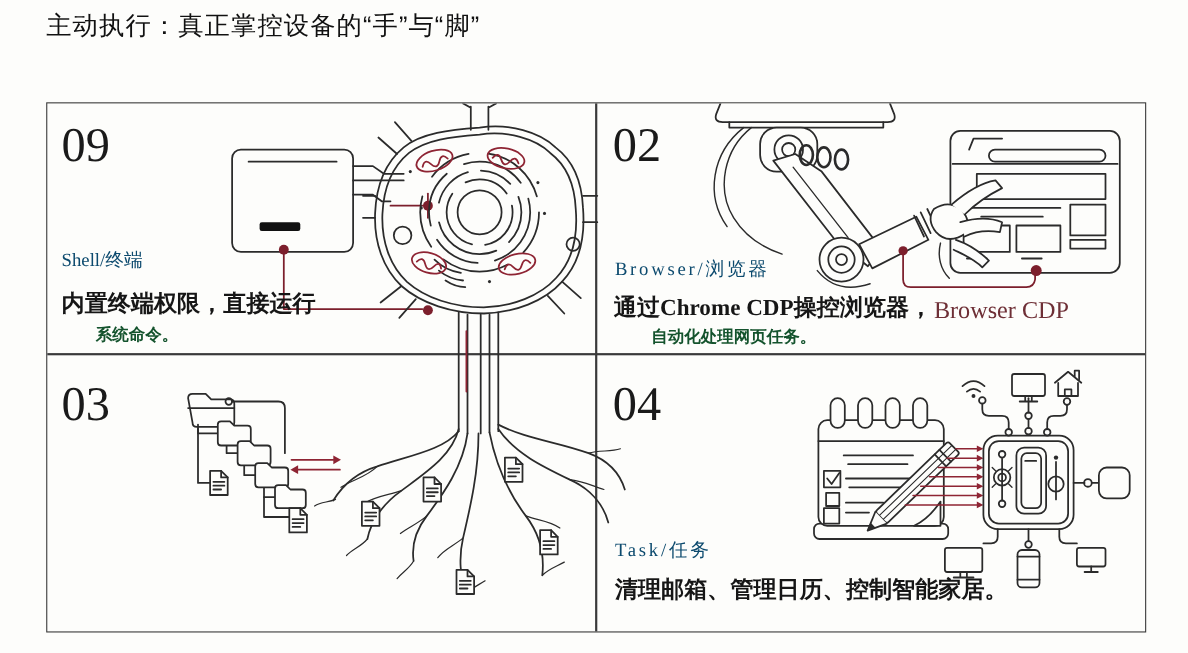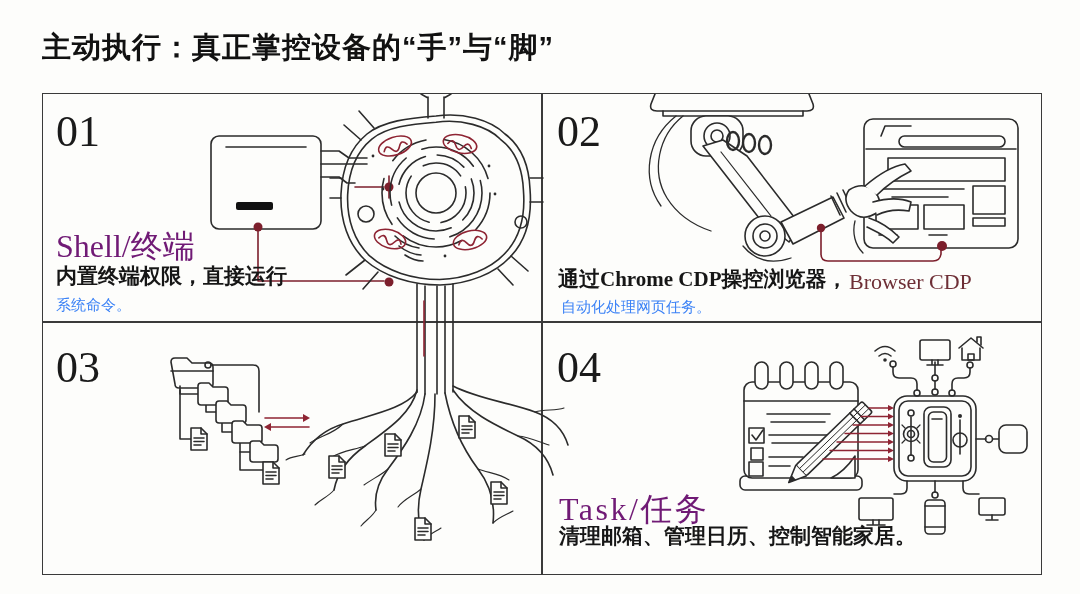--- a/index.html
+++ b/index.html
@@ -2,37 +2,37 @@
 <html><head>
 <meta charset="utf-8">
 <style>
   html,body{margin:0;padding:0;}
   body{
     width:1080px;height:594px;position:relative;overflow:hidden;
     background:#fdfdfb;color:#1c1c1c;
     font-family:"Liberation Serif", serif;
   }
   .page-title{
-    position:absolute;left:42px;top:28px;width:700px;
+    position:absolute;left:42px;top:8px;width:700px;
     font-family:"Liberation Sans", sans-serif;
-    font-weight:700;font-size:29px;letter-spacing:1px;color:#111;
+    font-weight:400;font-size:23px;letter-spacing:1px;color:#111;
   }
   .grid{
     position:absolute;left:42px;top:93px;width:1000px;height:482px;
     border:1.6px solid #3a3a3a;background:#fdfdfb;box-sizing:border-box;
   }
   .divider-v{position:absolute;left:498px;top:0;width:1.6px;height:100%;background:#3a3a3a;}
   .divider-h{position:absolute;left:0;top:227px;width:100%;height:1.6px;background:#3a3a3a;}
   .art{position:absolute;left:0;top:0;width:1000px;height:482px;pointer-events:none;}
   .txt{position:absolute;line-height:1.2;white-space:nowrap;}
   .qnum{font-size:44px;color:#1a1a1a;}
-  .qhead{font-size:32px;color:#701a75;}
+  .qhead{font-size:17px;color:#0c4a6e;}
   .ls2{letter-spacing:2.5px;}
   .qline1{font-size:21px;font-weight:700;color:#161616;}
-  .qline2{font-size:15px;font-weight:400;color:#3b82f6;}
+  .qline2{font-size:15px;font-weight:700;color:#14532d;margin-left:31px;}
   .callout{font-size:22px;color:#6e2f36;}
   svg *{vector-effect:non-scaling-stroke;}
 </style>
 </head>
 <body>
 
 <div class="page-title">主动执行：真正掌控设备的“手”与“脚”</div>
 
 <div class="grid">
   <div class="divider-v"></div>
@@ -334,26 +334,27 @@
         <path d="M882,412 h20 M882,433 h20"></path>
       </g>
       <path d="M920,387 V394 Q920,400 926,400 H936"></path>
       <g>
         <rect x="936" y="404" width="26" height="17" rx="2" fill="#fdfdfb"></rect>
         <path d="M949,421 v4 M943,426 h12"></path>
       </g>
     </g>
   </svg>
 
-  <div class="txt qnum" style="left:13px;top:12px">01</div>
+  <div class="txt qnum" style="left:13px;top:12px">09</div>
   <div class="txt qhead" style="left:13px;top:133px">Shell/终端</div>
   <div class="txt qline1" style="left:13px;top:170px">内置终端权限，直接运行</div>
   <div class="txt qline2" style="left:13px;top:202px">系统命令。</div>
 
   <div class="txt qnum" style="left:514px;top:12px">02</div>
+  <div class="txt qhead ls2" style="left:516px;top:141px">Browser/浏览器</div>
   <div class="txt qline1" style="left:515px;top:173px">通过Chrome CDP操控浏览器，</div>
   <div class="txt callout" style="left:806px;top:175px">Browser CDP</div>
   <div class="txt qline2" style="left:518px;top:204px">自动化处理网页任务。</div>
 
   <div class="txt qnum" style="left:13px;top:248px">03</div>
 
   <div class="txt qnum" style="left:514px;top:248px">04</div>
   <div class="txt qhead ls2" style="left:516px;top:396px">Task/任务</div>
   <div class="txt qline1" style="left:516px;top:430px">清理邮箱、管理日历、控制智能家居。</div>
 </div>

